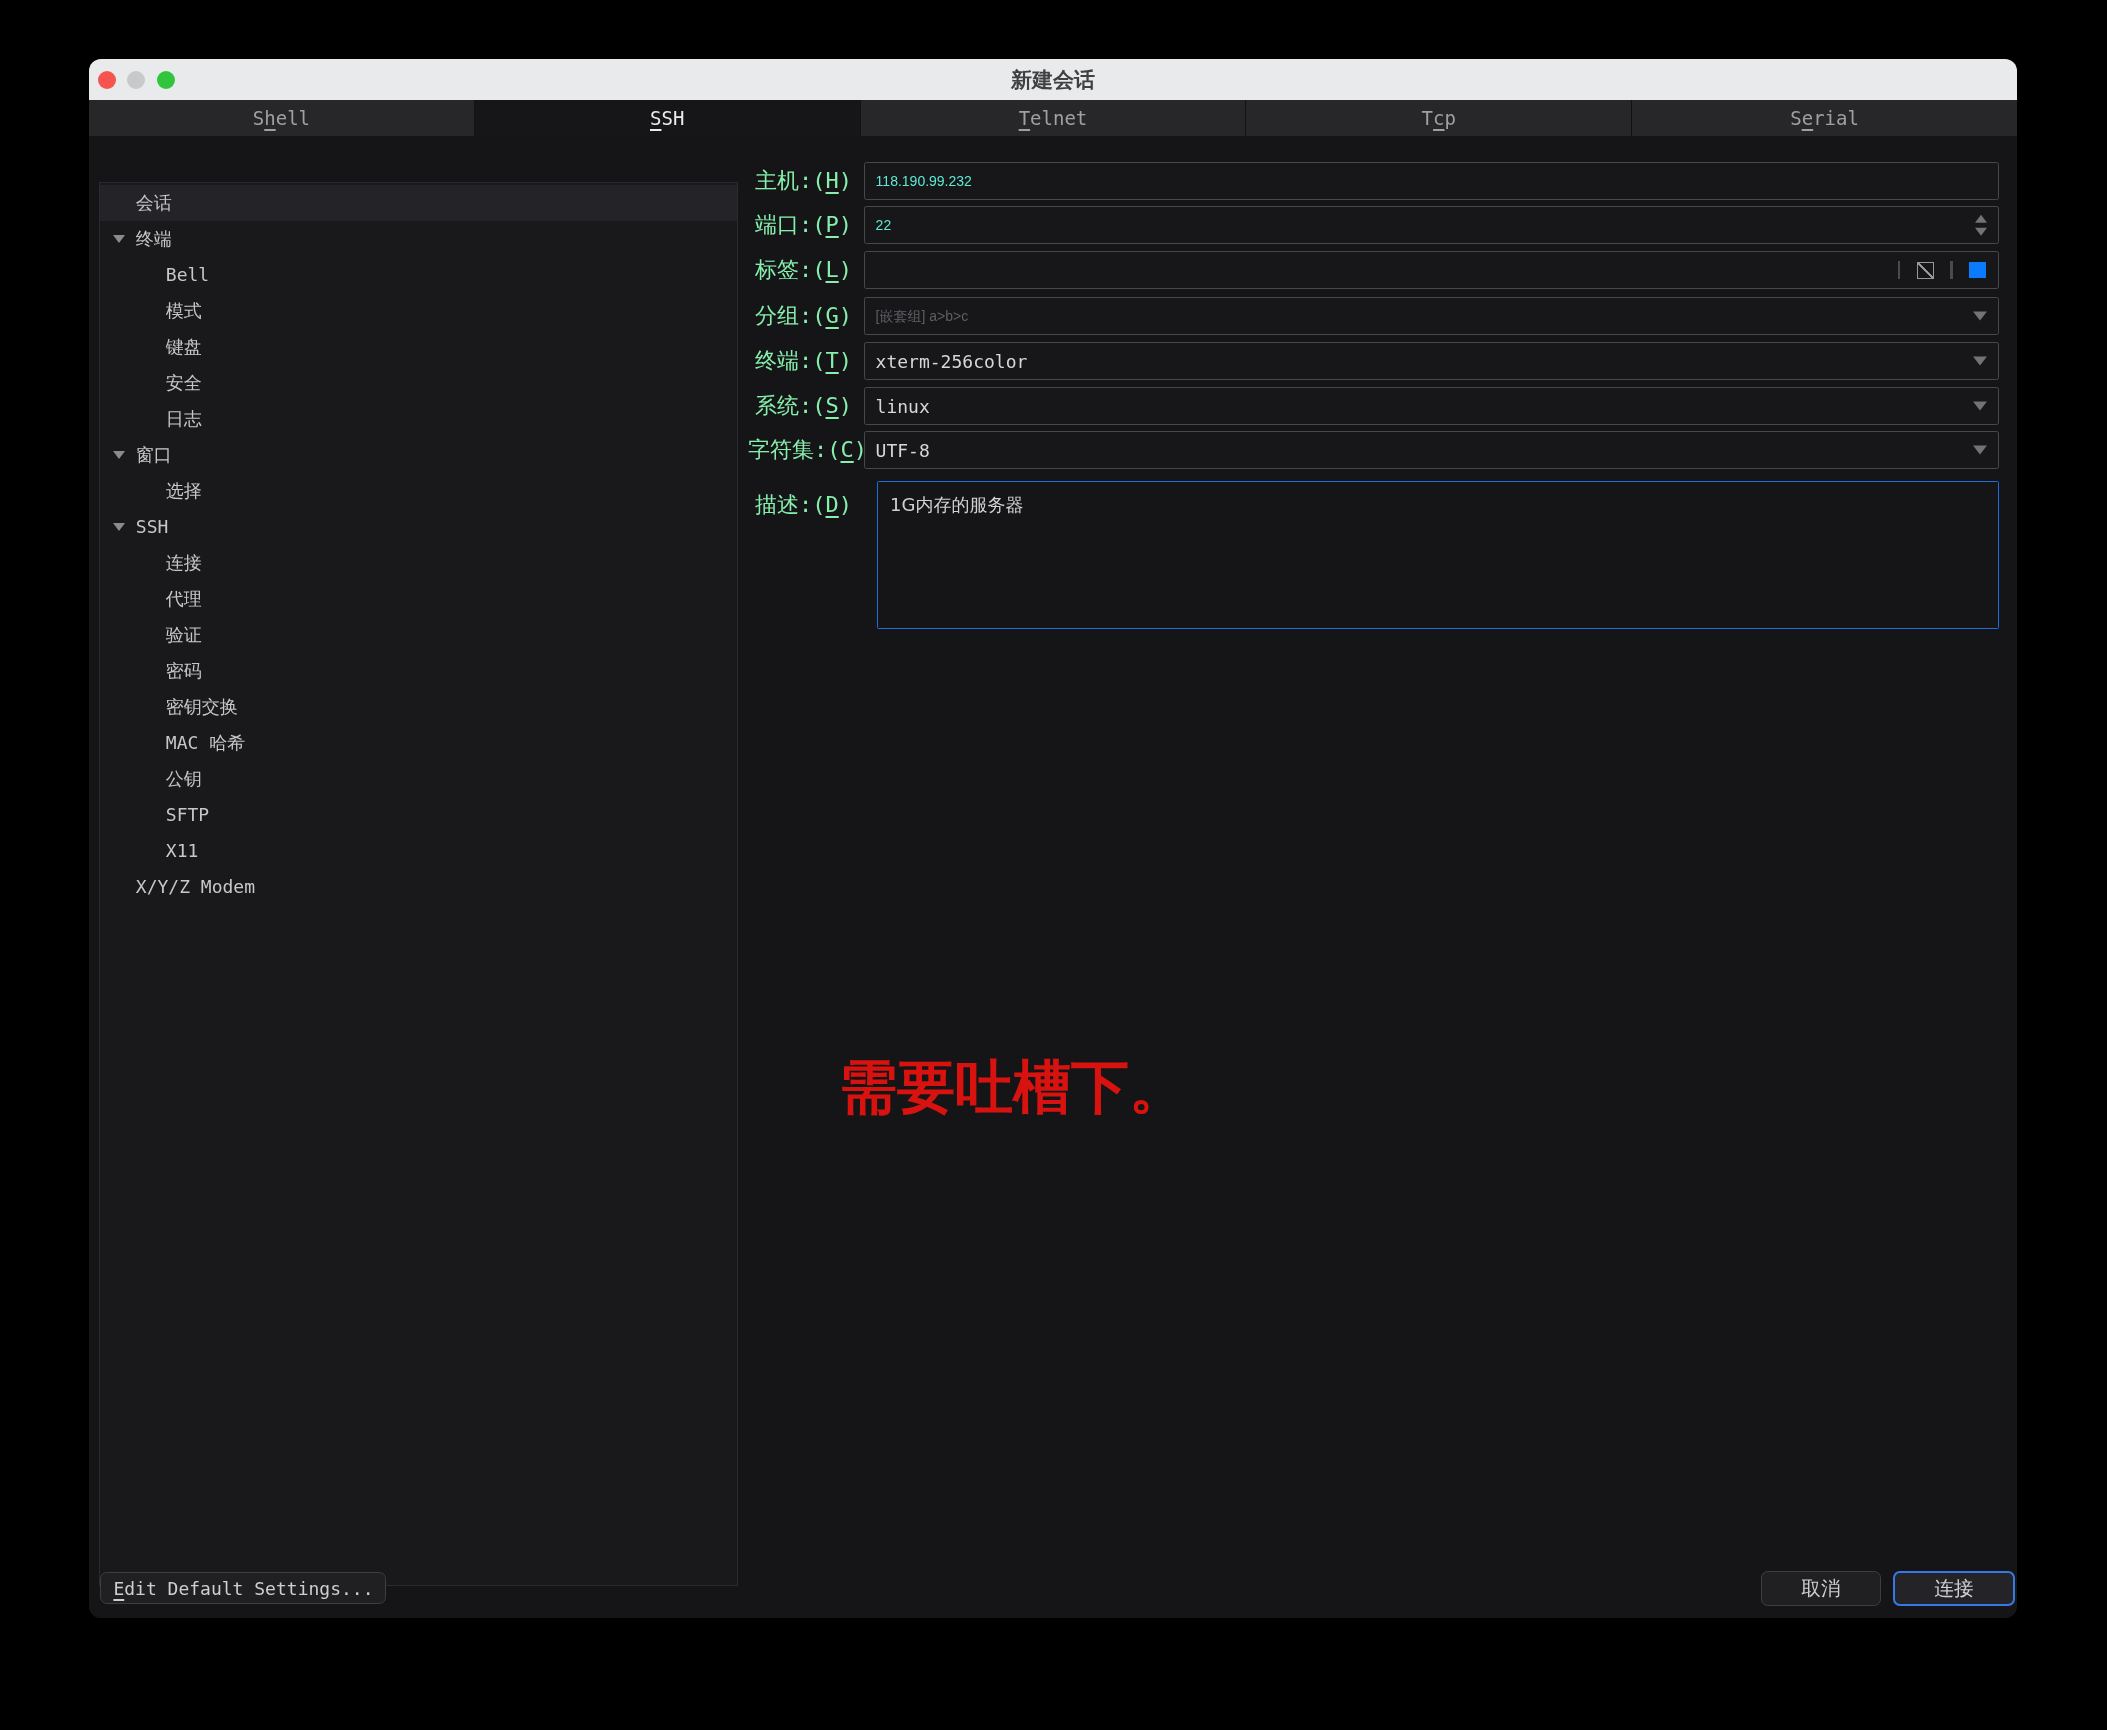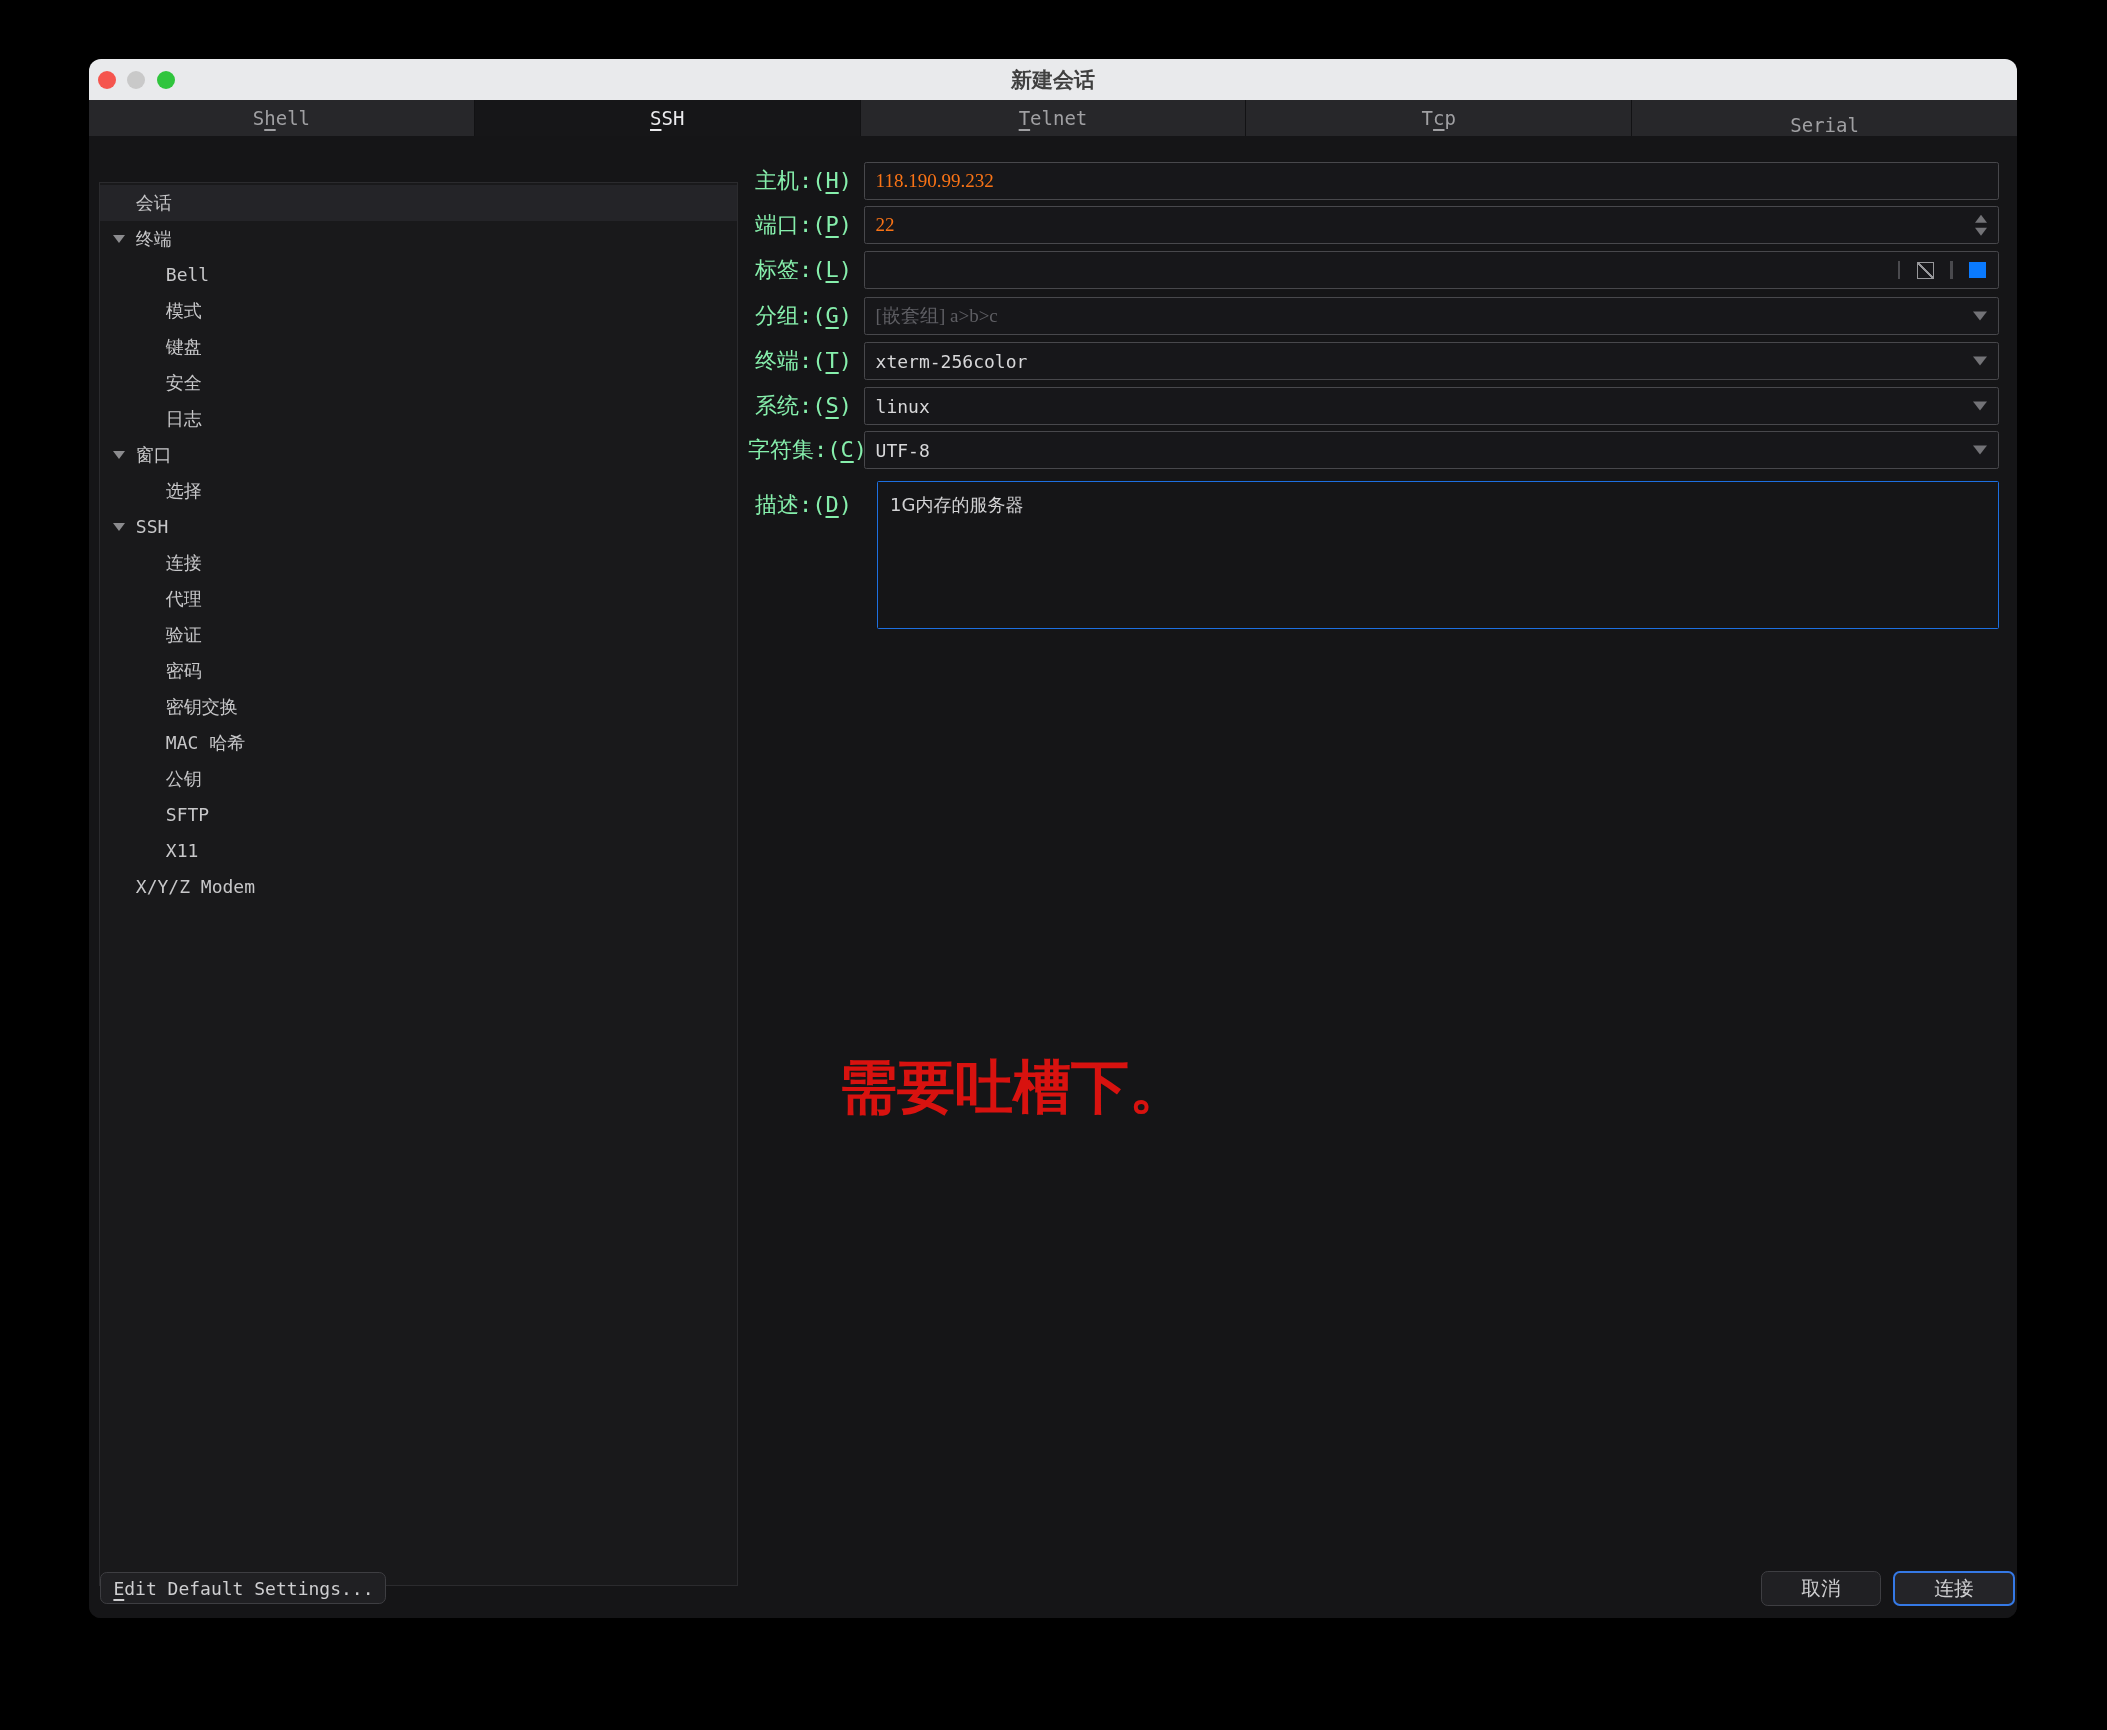--- a/index.html
+++ b/index.html
@@ -23,21 +23,21 @@
   .light.min{background:#c9c9c9;}
   .light.zoom{background:#30c53d;}
   .wtitle{font-size:21px;font-weight:bold;color:#404040;font-family:"DejaVu Sans",sans-serif;}
   
   .tabbar{height:36px;flex:none;display:flex;background:#121214;}
   .tab{
     flex:1;display:flex;align-items:center;justify-content:center;
     background:#27272a;color:#a0a0a3;font-size:19px;border-right:1.5px solid #121214;
     cursor:default;
   }
-  .tab:last-child{border-right:none;align-items:flex-end;}
+  .tab:last-child{border-right:none;}
   .tab.selected{background:#161618;color:#ebebee;}
   .mn{text-decoration:underline;text-underline-offset:3.8px;text-decoration-thickness:1.5px;}
   
   .content{flex:1;position:relative;background:#151517;}
   
   .sidebar{
     position:absolute;left:9.8px;top:14.4px;width:639px;height:1404px;
     background:#19191b;border:0.8px solid #2b2b2e;box-sizing:border-box;
     padding-top:1.5px;
     margin-top:32px;
@@ -54,21 +54,21 @@
   
   .frow{position:absolute;left:659px;width:1251px;height:38px;display:flex;align-items:center;}
   .flabel{width:104px;flex:none;text-align:right;margin-right:12px;color:#86efac;font-size:22px;white-space:nowrap;}
   .fctl{
     flex:1;height:38px;position:relative;background:#17171a;border:1.5px solid #48484c;
     border-radius:2.3px;display:flex;align-items:center;padding:0 10.6px;
     color:#d7d7d9;font-size:18px;box-sizing:border-box;
   }
   .fctl input{
     background:transparent;border:none;outline:none;width:100%;
-    color:#f97316;font-size:19px;font-family:Liberation Serif, serif;padding:0;
+    color:#5eead4;font-size:14px;font-family:Liberation Sans, sans-serif;padding:0;
   }
   .fctl input::placeholder{color:#5e5e63;opacity:1;}
   .selval{pointer-events:none;}
   .dd-arrow{
     position:absolute;right:10.6px;top:50%;transform:translateY(-50%);
     width:0;height:0;border-left:7.6px solid transparent;border-right:7.6px solid transparent;
     border-top:9px solid #737377;
   }
   .spin{position:absolute;right:10.6px;top:50%;transform:translateY(-50%);display:flex;flex-direction:column;gap:4.5px;}
   .sp-up{width:0;height:0;border-left:6.8px solid transparent;border-right:6.8px solid transparent;border-bottom:8.3px solid #737377;}

